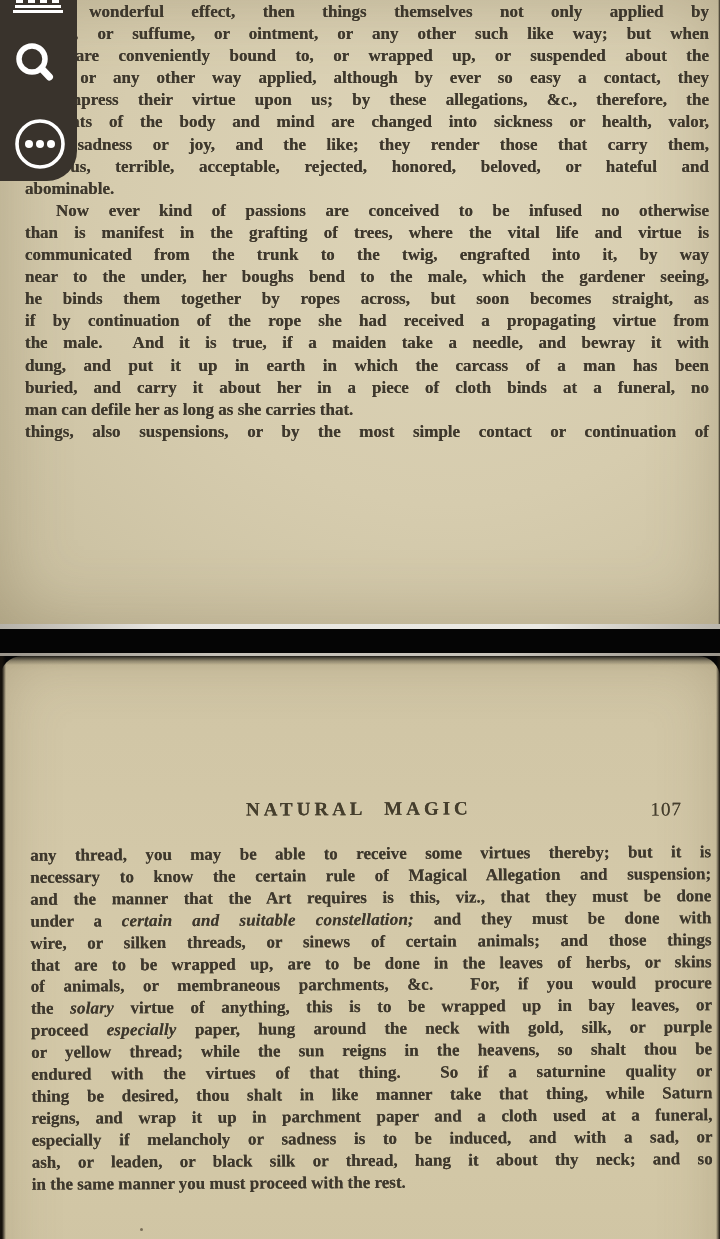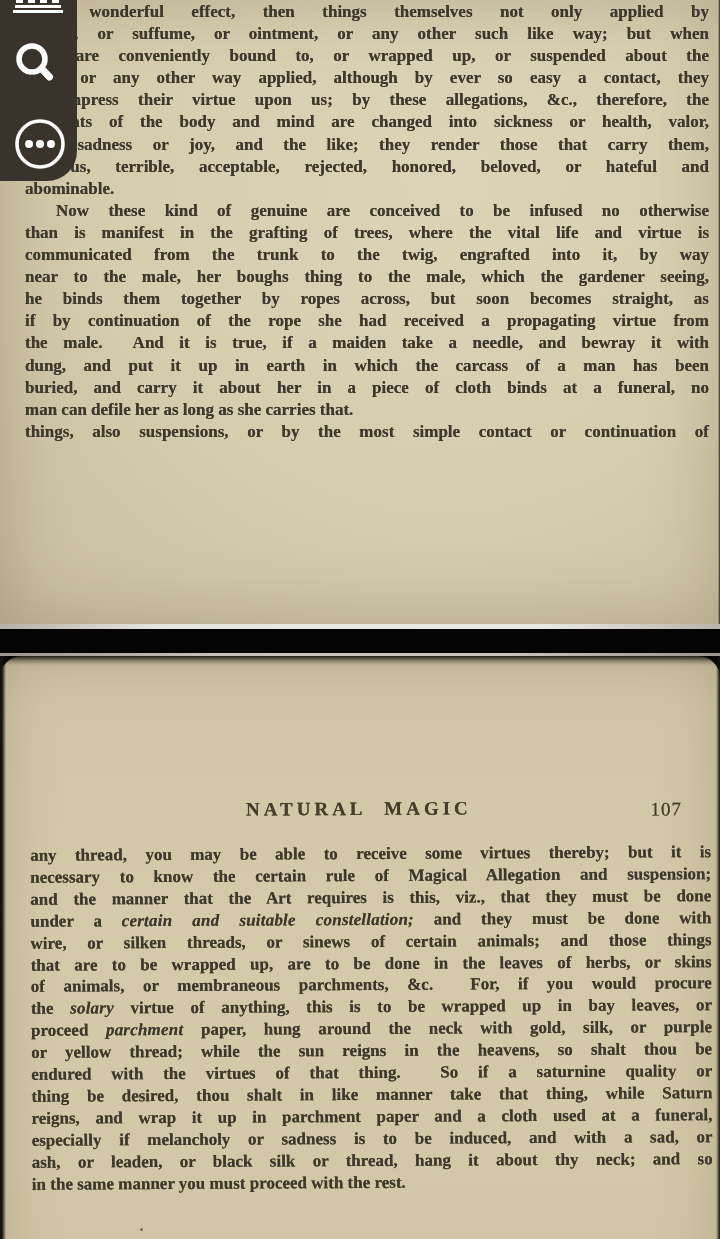--- a/index.html
+++ b/index.html
@@ -81,24 +81,24 @@
   <div class="booktext" id="page1-lines">
       <div class="tl"><span>some wonderful effect, then things themselves not only applied by</span></div>
       <div class="tl"><span>collyry, or suffume, or ointment, or any other such like way; but when</span></div>
       <div class="tl"><span>they are conveniently bound to, or wrapped up, or suspended about the</span></div>
       <div class="tl"><span>neck, or any other way applied, although by ever so easy a contact, they</span></div>
       <div class="tl"><span>do impress their virtue upon us; by these allegations, &amp;c., therefore, the</span></div>
       <div class="tl"><span>accidents of the body and mind are changed into sickness or health, valor,</span></div>
       <div class="tl"><span>fear, sadness or joy, and the like; they render those that carry them,</span></div>
       <div class="tl"><span>gracious, terrible, acceptable, rejected, honored, beloved, or hateful and</span></div>
       <div class="tl end"><span>abominable.</span></div>
-      <div class="tl indent"><span>Now these kind of genuine are conceived to be infused no otherwise</span></div>
+      <div class="tl indent"><span>Now ever kind of passions are conceived to be infused no otherwise</span></div>
       <div class="tl"><span>than is manifest in the grafting of trees, where the vital life and virtue is</span></div>
       <div class="tl"><span>communicated from the trunk to the twig, engrafted into it, by way</span></div>
-      <div class="tl"><span>near to the male, her boughs thing to the male, which the gardener seeing,</span></div>
+      <div class="tl"><span>near to the under, her boughs bend to the male, which the gardener seeing,</span></div>
       <div class="tl"><span>he binds them together by ropes across, but soon becomes straight, as</span></div>
       <div class="tl"><span>if by continuation of the rope she had received a propagating virtue from</span></div>
       <div class="tl"><span>the male.  And it is true, if a maiden take a needle, and bewray it with</span></div>
       <div class="tl"><span>dung, and put it up in earth in which the carcass of a man has been</span></div>
       <div class="tl"><span>buried, and carry it about her in a piece of cloth binds at a funeral, no</span></div>
       <div class="tl end"><span>man can defile her as long as she carries that.</span></div>
       <div class="tl"><span>things, also suspensions, or by the most simple contact or continuation of</span></div>
     </div>
   <div class="edge-right"></div>
 </div>
@@ -115,21 +115,21 @@
     </div>
     <div class="booktext" id="page2-lines">
         <div class="tl"><span>any thread, you may be able to receive some virtues thereby; but it is</span></div>
         <div class="tl"><span>necessary to know the certain rule of Magical Allegation and suspension;</span></div>
         <div class="tl"><span>and the manner that the Art requires is this, viz., that they must be done</span></div>
         <div class="tl"><span>under a </span><i>certain and suitable constellation;</i><span> and they must be done with</span></div>
         <div class="tl"><span>wire, or silken threads, or sinews of certain animals; and those things</span></div>
         <div class="tl"><span>that are to be wrapped up, are to be done in the leaves of herbs, or skins</span></div>
         <div class="tl"><span>of animals, or membraneous parchments, &amp;c.  For, if you would procure</span></div>
         <div class="tl"><span>the </span><i>solary</i><span> virtue of anything, this is to be wrapped up in bay leaves, or</span></div>
-        <div class="tl"><span>proceed </span><i>parchment</i><span> paper, hung around the neck with gold, silk, or purple</span></div>
+        <div class="tl"><span>proceed </span><i>especially</i><span> paper, hung around the neck with gold, silk, or purple</span></div>
         <div class="tl"><span>or yellow thread; while the sun reigns in the heavens, so shalt thou be</span></div>
         <div class="tl"><span>endured with the virtues of that thing.  So if a saturnine quality or</span></div>
         <div class="tl"><span>thing be desired, thou shalt in like manner take that thing, while Saturn</span></div>
         <div class="tl"><span>reigns, and wrap it up in parchment paper and a cloth used at a funeral,</span></div>
         <div class="tl"><span>especially if melancholy or sadness is to be induced, and with a sad, or</span></div>
         <div class="tl"><span>ash, or leaden, or black silk or thread, hang it about thy neck; and so</span></div>
         <div class="tl end"><span>in the same manner you must proceed with the rest.</span></div>
       </div>
   </div>
   <div class="speck" style="left:140px;top:572px;width:3px;height:3px;"></div>

